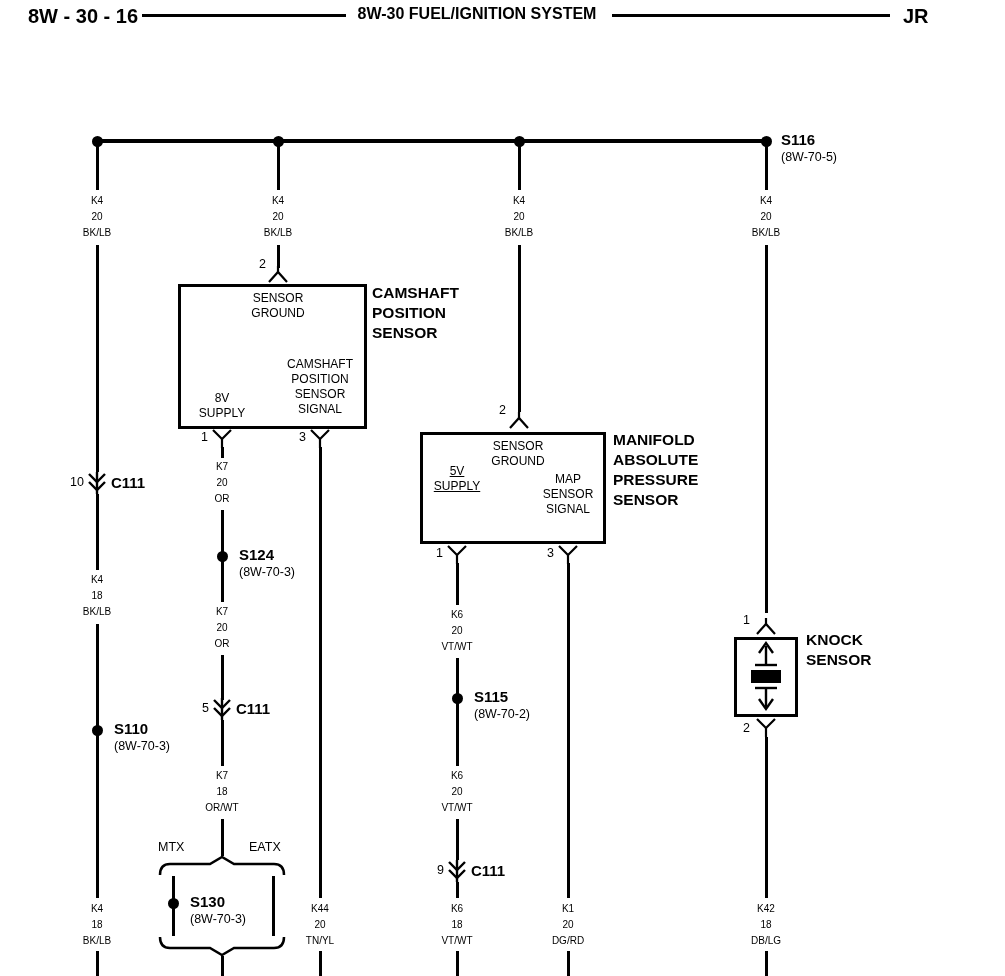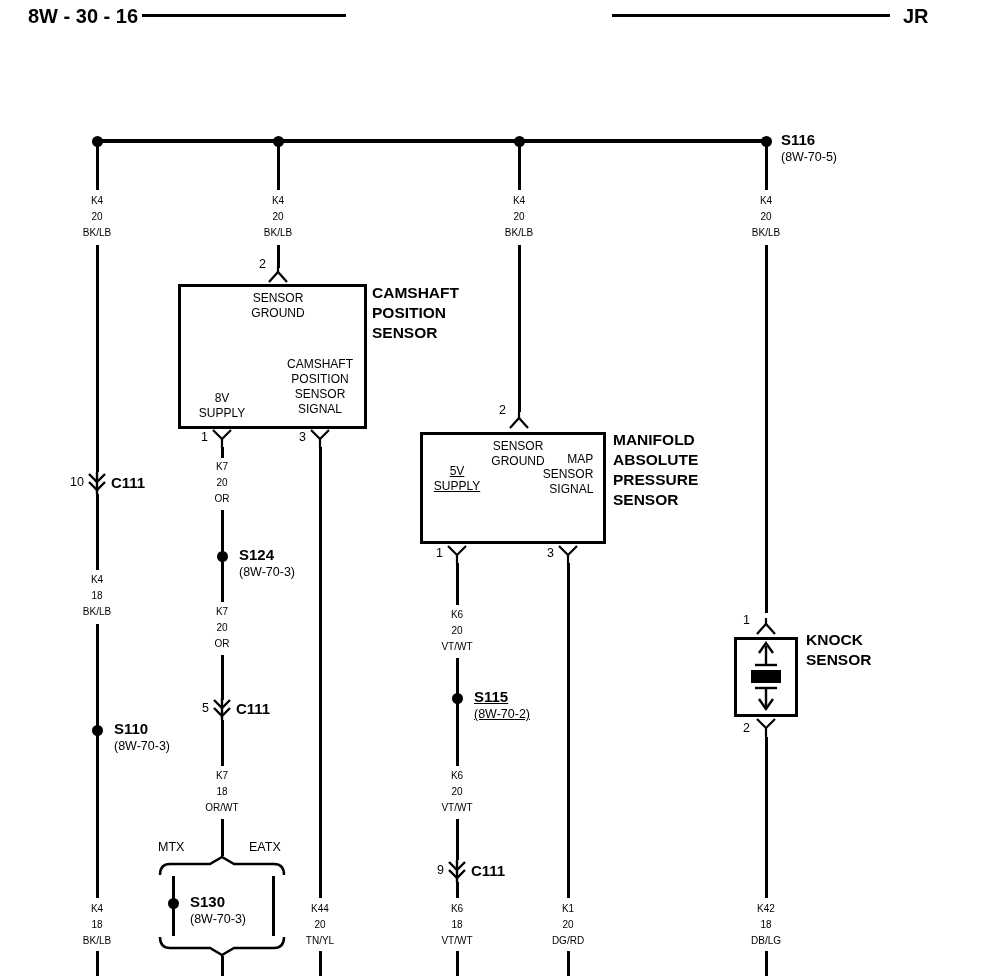--- a/index.html
+++ b/index.html
@@ -27,20 +27,21 @@
   .conn-name{position:absolute;font-weight:bold;font-size:15px;}
   svg{display:block;}
 </style>
 </head>
 <body>
 
 <div class="page">
 
   <div class="hdr" style="left:28px;top:5px;">8W - 30 - 16</div>
   <div class="hrule" style="left:142px;top:14px;width:204px;"></div>
+  <div class="hdr-center" style="left:347px;top:5px;width:260px;">8W-30 FUEL/IGNITION SYSTEM</div>
   <div class="hrule" style="left:612px;top:14px;width:278px;"></div>
   <div class="hdr" style="left:903px;top:5px;">JR</div>
 
   <div class="bus" style="left:97px;top:139px;width:669px;"></div>
   <div class="dot" style="left:92px;top:136px;"></div>
   <div class="dot" style="left:273px;top:136px;"></div>
   <div class="dot" style="left:514px;top:136px;"></div>
   <div class="dot" style="left:761px;top:136px;"></div>
   <div class="splice-lbl" style="left:781px;top:131px;">
     <div class="bold-name">S116</div>
@@ -210,21 +211,21 @@
       <line x1="11" y1="0" x2="11" y2="6"></line>
           <polyline points="2,16 11,6 20,16"></polyline>
         </g>
       </svg>
   </div>
   <div class="box" style="left:420px;top:432px;width:186px;height:112px;"></div>
   <div class="box-label" style="left:518px;top:439px;">SENSOR
 GROUND</div>
   <div class="box-label" style="left:457px;top:464px;text-decoration:underline;">5V
 SUPPLY</div>
-  <div class="box-label" style="left:568px;top:452px;text-align:right;">MAP
+  <div class="box-label" style="left:568px;top:472px;">MAP
 SENSOR
 SIGNAL</div>
   <div class="comp-title" style="left:613px;top:430px;">MANIFOLD
 ABSOLUTE
 PRESSURE
 SENSOR</div>
   <div class="pin-num" style="left:423px;top:546px;width:20px;">1</div>
   <div class="abs" style="left:446px;top:544px;">
     <svg width="22" height="20" viewBox="0 0 22 20">
         <g stroke="#000" stroke-width="2.2" fill="none">
@@ -244,21 +245,21 @@
   </div>
 
   <div class="vwire" style="left:456px;top:563px;height:42px;"></div>
   <div class="wlabel" style="left:457px;top:607px;">
     <span>K6</span>
       <span>20</span>
       <span>VT/WT</span>
   </div>
   <div class="vwire" style="left:456px;top:658px;height:108px;"></div>
   <div class="dot" style="left:452px;top:693px;"></div>
-  <div class="splice-lbl" style="left:474px;top:688px;text-decoration:underline;">
+  <div class="splice-lbl" style="left:474px;top:688px;">
     <div class="bold-name">S115</div>
     <div class="ref">(8W-70-2)</div>
   </div>
   <div class="wlabel" style="left:457px;top:768px;">
     <span>K6</span>
       <span>20</span>
       <span>VT/WT</span>
   </div>
   <div class="vwire" style="left:456px;top:819px;height:41px;"></div>
   <div class="pin-num" style="left:424px;top:863px;width:20px;">9</div>

